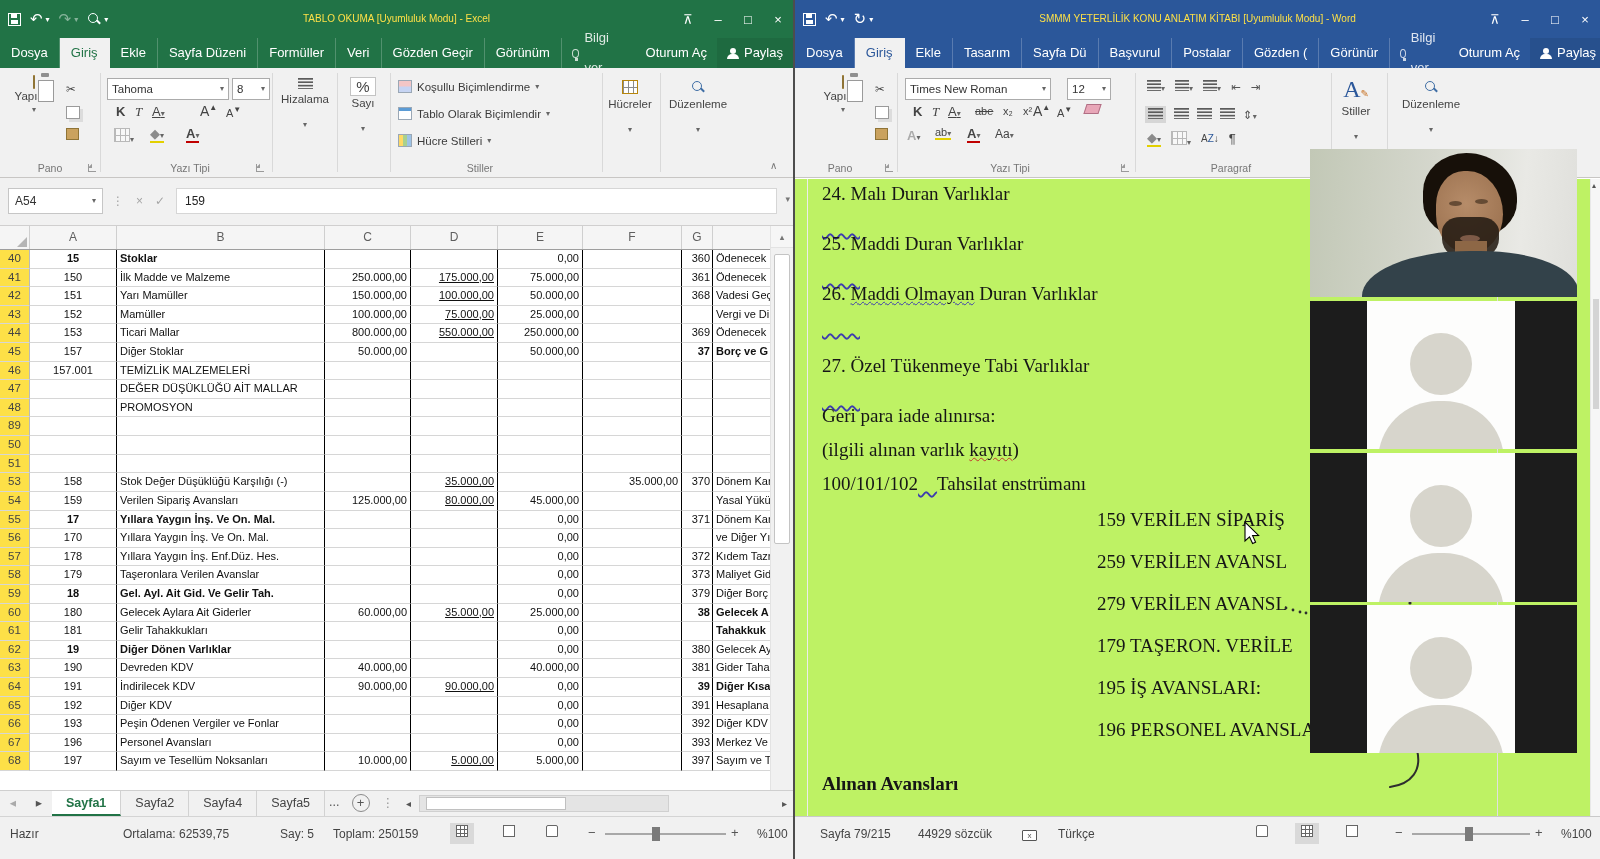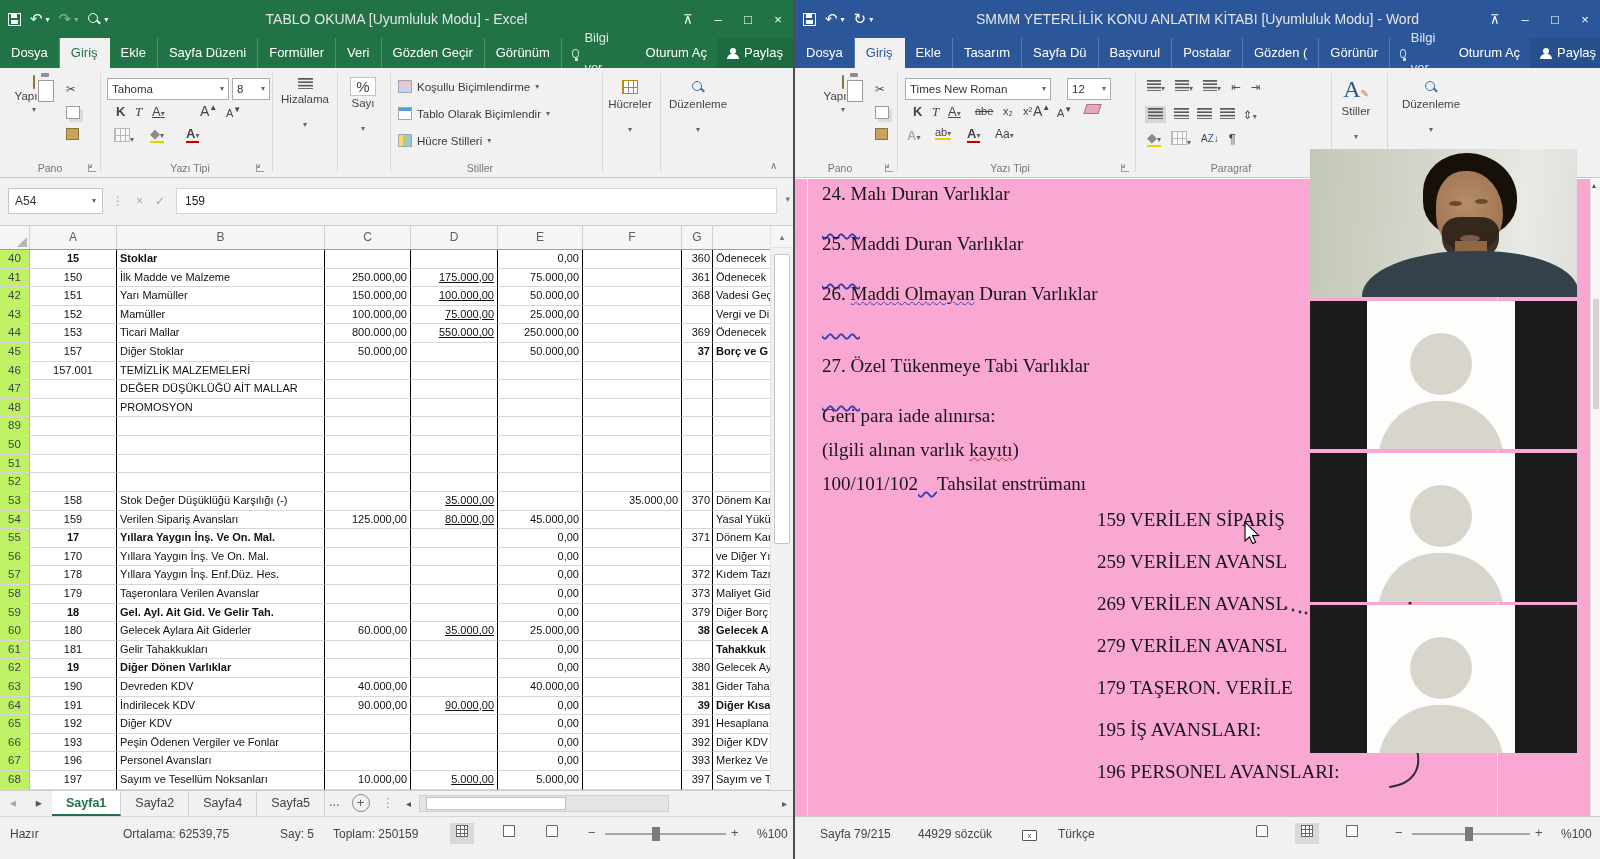--- a/index.html
+++ b/index.html
@@ -10,21 +10,21 @@
   #word-window  { left:795px; width:805px; background:#fff; }
   #window-divider { position:absolute; left:793px; top:0; width:2px; height:859px; background:#4d4d4d; z-index:4; }
 
   
   .titlebar { position:absolute; left:0; right:0; top:0; height:38px; }
   .xl .titlebar { background:#217346; }
   .wd .titlebar { background:#2b579a; }
   .qat { position:absolute; left:8px; top:0; height:38px; display:flex; align-items:center; gap:9px; color:#fff; font-size:15px; }
   .qat .dim { opacity:.45; }
   .qat .dd { font-size:8px; margin-left:-6px; }
-  .win-title { position:absolute; left:120px; right:120px; top:0; line-height:38px; text-align:center; color:#e5e5e5; font-size:14px; white-space:nowrap; overflow:hidden; }
+  .win-title { position:absolute; left:120px; right:120px; top:0; line-height:38px; text-align:center; color:#fde047; font-size:10px; white-space:nowrap; overflow:hidden; }
   .win-controls { position:absolute; right:0; top:0; height:38px; display:flex; align-items:center; color:#fff; }
   .win-controls span { width:30px; text-align:center; font-size:13px; }
   .tabrow { position:absolute; left:0; right:0; top:38px; height:30px; display:flex; align-items:stretch; font-size:13px; color:#fff; }
   .xl .tabrow { background:#217346; }
   .wd .tabrow { background:#2b579a; }
   .rtab { padding:0 11px; line-height:30px; white-space:nowrap; border-right:1px solid rgba(255,255,255,.22); }
   .rtab:first-child { border-left:none; }
   .rtab.active { background:#f1f1f1; border-right-color:transparent; }
   .xl-active { color:#217346; }
   .word-active { color:#2b579a; }
@@ -82,21 +82,21 @@
 
   .colheads { position:absolute; left:0; top:226px; height:24px; display:flex; background:#f5f5f5; border-bottom:1px solid #9e9e9e; font-size:12px; color:#5f5f5f; }
   .colheads .hc { border-right:1px solid #cfcfcf; text-align:center; line-height:23px; }
   .corner { width:30px; position:relative; }
   .corner:after { content:""; position:absolute; right:2px; bottom:2px; border:5px solid transparent; border-right-color:#b5b5b5; border-bottom-color:#b5b5b5; }
   .hA{width:87px}.hB{width:208px}.hC{width:86px}.hD{width:87px}.hE{width:85px}.hF{width:99px}.hG{width:31px}.hH{width:57px;border-right:none!important}
 
   #excel-grid-body { position:absolute; left:0; top:250px; width:770px; }
   .xl-row { display:flex; height:18.62px; }
   .xc { border-right:1px solid #000; border-bottom:1px solid #d6d6d6; font-size:11px; line-height:17.6px; white-space:nowrap; overflow:hidden; padding:0 3px; color:#111; }
-  .xc.rn { width:30px; border-right:1px solid #b9b9b9; background:#bef264; color:#444; text-align:center; font-size:11.5px; padding:0; }
+  .xc.rn { width:30px; border-right:1px solid #b9b9b9; background:#fde047; color:#444; text-align:center; font-size:11.5px; padding:0; }
   .xc.ca { width:87px; text-align:center; border-right:1px solid #000; }
   .xc.cb { width:208px; }
   .xc.cc { width:86px; } .xc.cd { width:87px;text-decoration:underline; } .xc.ce { width:85px; } .xc.cf { width:99px; }
   .xc.cg { width:31px; padding-right:2px; }
   .xc.ch { width:57px; border-right:none; }
   .xc.num, .xc.cg { text-align:right; }
   .xc.bold { font-weight:bold; }
 
   .vscroll { position:absolute; left:770px; top:226px; width:23px; height:564px; background:#f1f1f1; border-left:1px solid #e3e3e3; }
   .vscroll .up { display:block; height:22px; text-align:center; font-size:9px; color:#777; line-height:22px; background:#f6f6f6; border-bottom:1px solid #e3e3e3; }
@@ -119,21 +119,21 @@
   .viewbox { position:absolute; top:6px; width:24px; height:21px; text-align:center; line-height:21px; color:#666; }
   .viewbox.sel { background:#d9d9d9; }
   .vb-ic { display:inline-block; width:12px; height:12px; border:1px solid #666; background:#fff; }
   .vb-ic.grid { background:linear-gradient(#666 1px,transparent 1px) 0 3px/12px 4px,linear-gradient(90deg,#666 1px,transparent 1px) 3px 0/4px 12px,#fff; }
   .vb-ic.book { border-radius:2px 2px 0 0; }
   .zoomline { position:absolute; top:16px; height:2px; background:#a8a8a8; }
   .zoomthumb { position:absolute; top:10px; width:8px; height:14px; background:#7a7a7a; }
   .zoompm { position:absolute; top:8px; font-size:13px; color:#555; }
 
   
-  .docarea { position:absolute; left:0; right:0; top:179px; bottom:41px; background:#f9a8d4; overflow:hidden; }
+  .docarea { position:absolute; left:0; right:0; top:179px; bottom:41px; background:#bef264; overflow:hidden; }
   .pageedge-l { position:absolute; left:12px; top:0; bottom:0; width:1px; background:#ececec; }
   .pageedge-r { position:absolute; left:702px; top:0; bottom:0; width:1px; background:#e0e0e0; }
   .doc { position:absolute; left:27px; top:2px; right:40px; font-family:"Liberation Serif","DejaVu Serif",serif; font-size:19px; color:#161616; }
   .p { line-height:26px; margin-bottom:8px; white-space:nowrap; }
   .p.ind { margin-left:275px; margin-bottom:16px; }
   .p.boldp { font-weight:bold;margin-top:28px; }
   .p-sq { height:9px; margin-bottom:7px; }
   .gapline { height:22px; }
   .sqg { color:transparent; text-decoration:underline wavy #3d3dae 1.5px; font-size:12px; letter-spacing:1px; }
   .wavy-blue { text-decoration:underline wavy #3d3dae 1px; }
@@ -429,31 +429,20 @@
         <div class="xc cb"></div>
         <div class="xc cc num"></div>
         <div class="xc cd num"></div>
         <div class="xc ce num"></div>
         <div class="xc cf num"></div>
         <div class="xc cg"></div>
         <div class="xc ch"></div>
       </div>
       <div class="xl-row">
         <div class="xc rn">51</div>
-        <div class="xc ca"></div>
-        <div class="xc cb"></div>
-        <div class="xc cc num"></div>
-        <div class="xc cd num"></div>
-        <div class="xc ce num"></div>
-        <div class="xc cf num"></div>
-        <div class="xc cg"></div>
-        <div class="xc ch"></div>
-      </div>
-      <div class="xl-row">
-        <div class="xc rn">52</div>
         <div class="xc ca"></div>
         <div class="xc cb"></div>
         <div class="xc cc num"></div>
         <div class="xc cd num"></div>
         <div class="xc ce num"></div>
         <div class="xc cf num"></div>
         <div class="xc cg"></div>
         <div class="xc ch"></div>
       </div>
       <div class="xl-row">
@@ -798,21 +787,20 @@
         <div class="p"><span>26. </span><span class="wavy-blue">Maddi Olmayan</span><span> Duran Varlıklar</span></div>
         <div class="p-sq"><span class="sqg">aaaaaa</span></div>
         <div class="gapline"></div>
         <div class="p">27. Özel Tükenmeye Tabi Varlıklar</div>
         <div class="p-sq"><span class="sqg">aaaaaa</span></div>
         <div class="p">Geri para iade alınırsa:</div>
         <div class="p"><span>(ilgili alınan varlık </span><span class="wavy-red">kayıtı</span><span>)</span></div>
         <div class="p"><span>100/101/102</span><span class="sqg">aaa</span><span>Tahsilat enstrümanı</span></div>
         <div class="p ind">159 VERİLEN SİPARİŞ</div>
         <div class="p ind">259 VERİLEN AVANSL</div>
-        <div class="p ind">269 VERİLEN AVANSL</div>
         <div class="p ind">279 VERİLEN AVANSL</div>
         <div class="p ind">179 TAŞERON. VERİLE</div>
         <div class="p ind">195 İŞ AVANSLARI:</div>
         <div class="p ind">196 PERSONEL AVANSLARI:</div>
         <div class="p boldp">Alınan Avansları</div>
       </div>
   </div>
 
   <div class="wscroll">
     <span class="up">▴</span>

